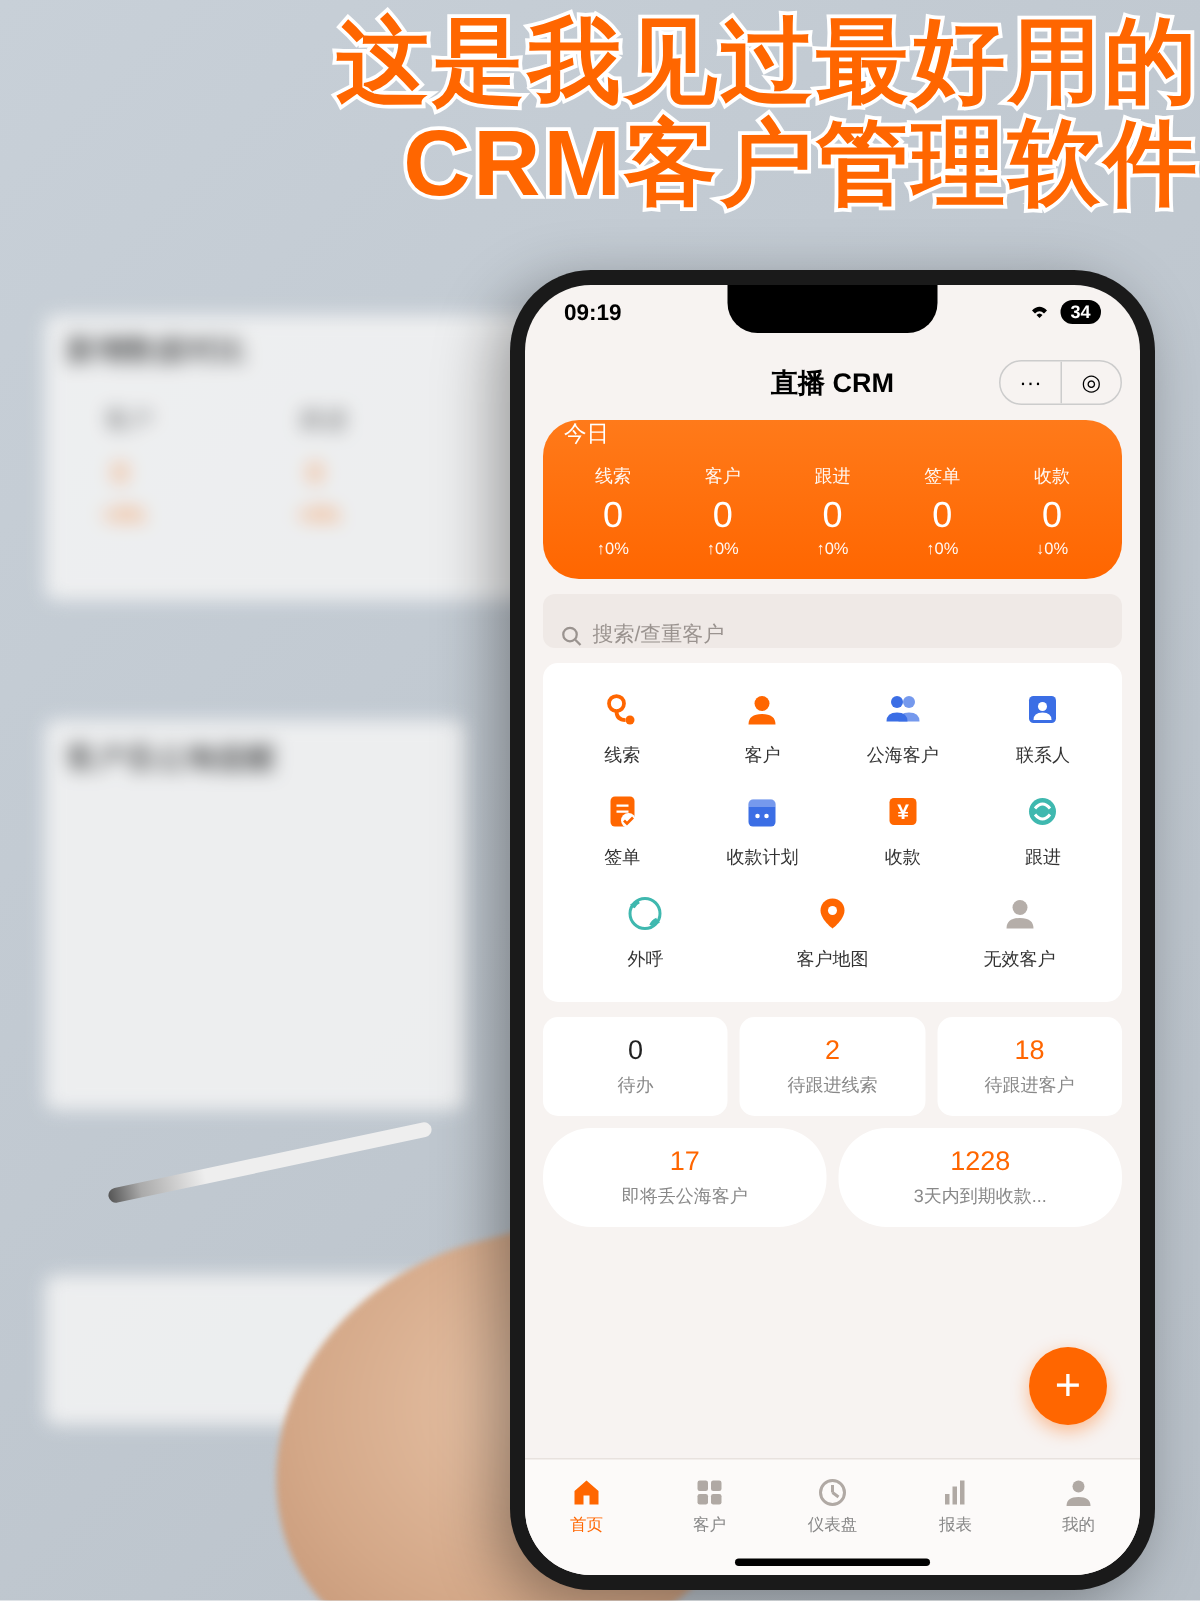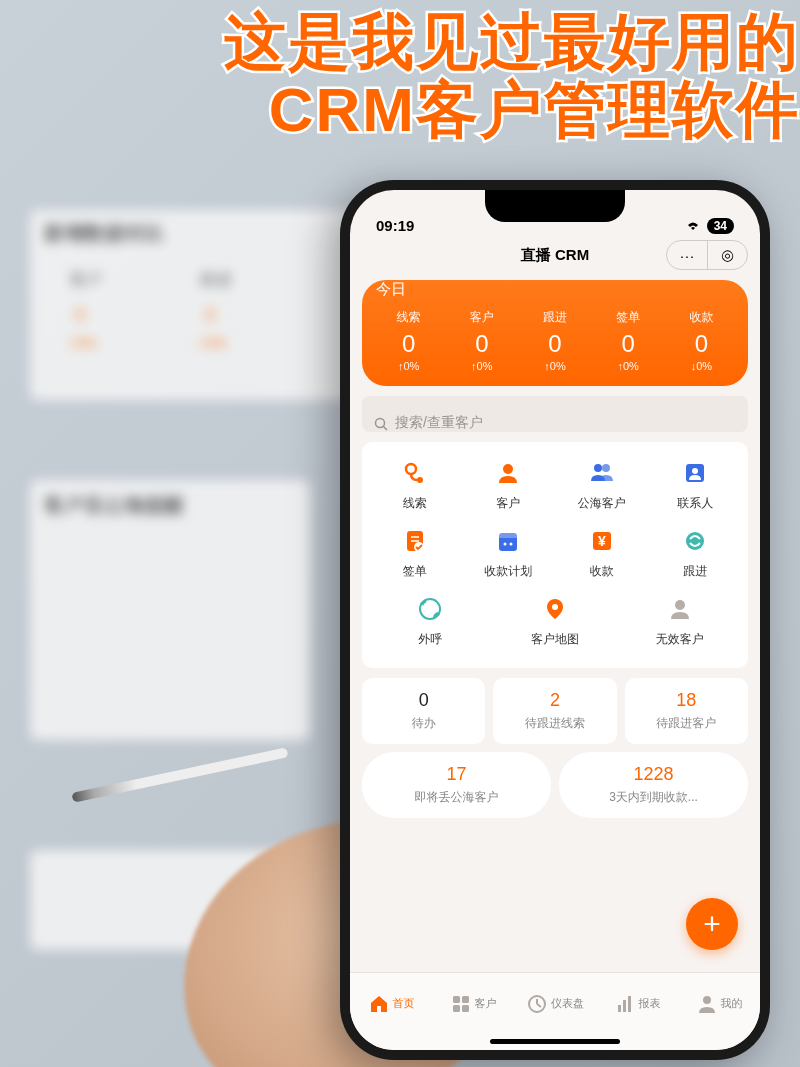--- a/index.html
+++ b/index.html
@@ -80,21 +80,21 @@
   background: #000;
   border-radius: 0 0 20px 20px;
   z-index: 10;
 }
 
 
 .status-bar {
   height: 44px;
   display: flex;
   justify-content: space-between;
-  align-items: flex-end;
+  align-items: flex-start;
   padding: 10px 26px 0;
   font-size: 15px;
   font-weight: 600;
   color: #000;
 }
 .status-right { display: flex; gap: 6px; align-items: center; }
 .battery-pill {
   display: inline-flex;
   align-items: center;
   background: #000;
@@ -106,21 +106,21 @@
 }
 
 
 .nav-bar {
   height: 42px;
   display: flex;
   align-items: center;
   justify-content: center;
   position: relative;
 }
-.nav-title { font-size: 15px; font-weight: 600; color: #000; }
+.nav-title { font-size: 18px; font-weight: 600; color: #000; }
 .nav-actions {
   position: absolute;
   right: 12px;
   display: flex;
   gap: 0;
   border: 1px solid #ccc;
   border-radius: 16px;
   overflow: hidden;
 }
 .nav-action {
@@ -229,21 +229,21 @@
   right: 0;
   height: 78px;
   background: #fcfaf9;
   border-top: 1px solid #e8e2de;
   display: flex;
   padding-bottom: 16px;
 }
 .tab {
   flex: 1;
   display: flex;
-  flex-direction: row;
+  flex-direction: column;
   align-items: center;
   justify-content: center;
   gap: 3px;
   font-size: 11px;
   color: #888;
 }
 .tab.active { color: #ff6600; }
 .tab-icon { width: 22px; height: 22px; display: flex; align-items: center; justify-content: center; }
 .home-indicator {
   position: absolute; bottom: 6px; left: 50%; transform: translateX(-50%);

